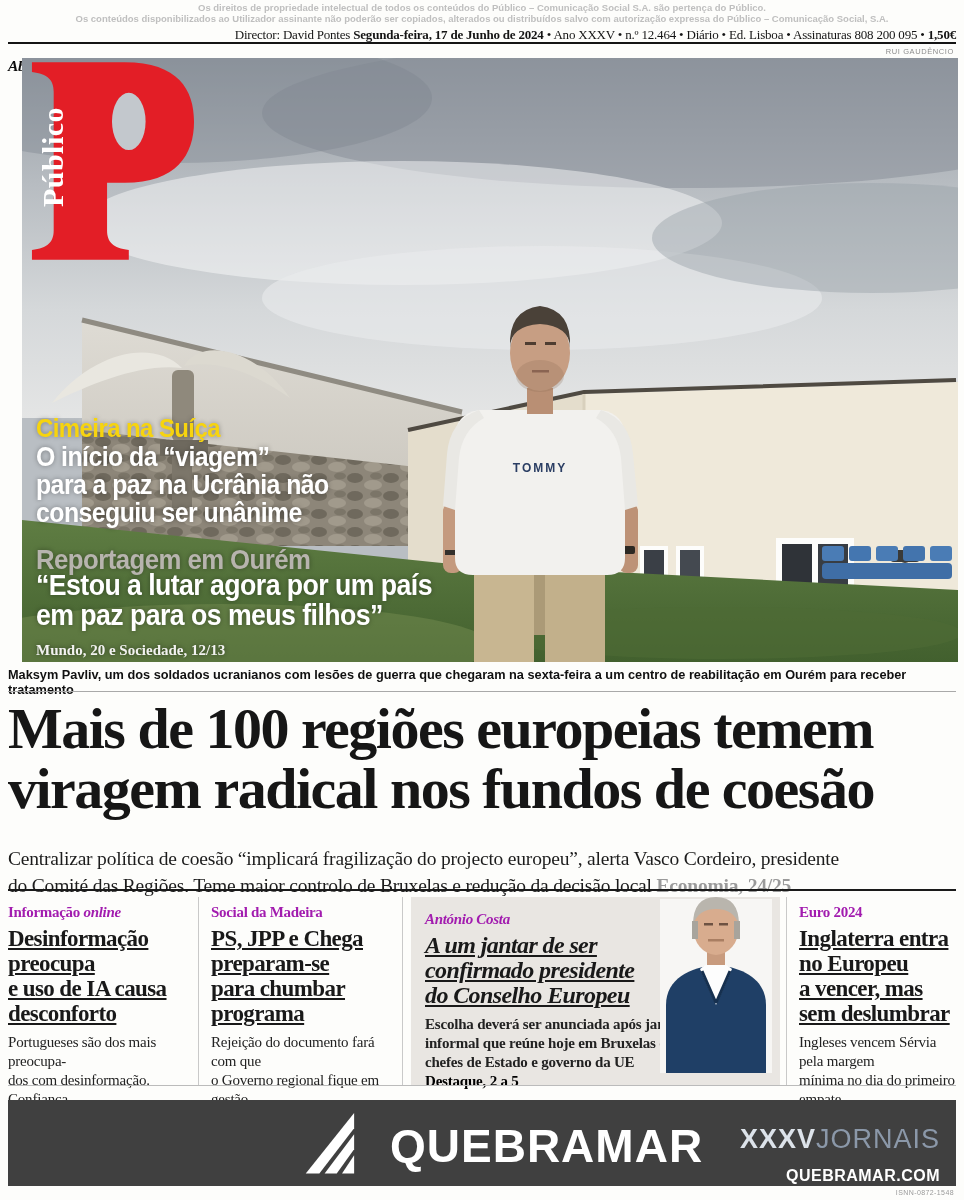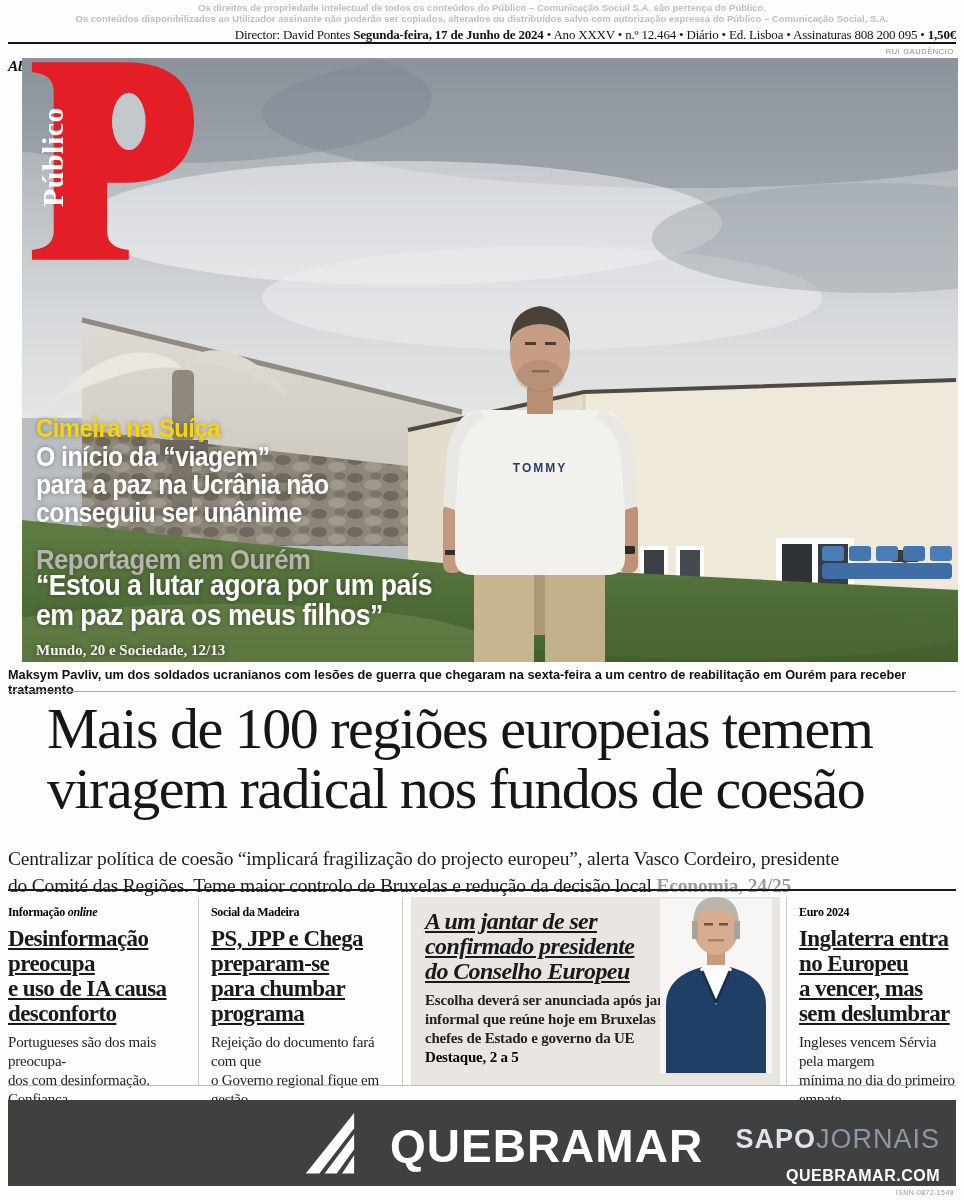--- a/index.html
+++ b/index.html
@@ -51,37 +51,37 @@
     font-size:15px; letter-spacing:0; color:#f2f2f0; text-shadow:0 0 5px rgba(0,0,0,0.5); }
 
   
   #caption { top:667px; left:8px; width:948px;
     font-family:"Liberation Sans",sans-serif; font-weight:bold; font-size:13px;
     color:#101010; transform:scaleX(0.98); transform-origin:left top; }
   #cap-rule { top:691px; left:8px; width:948px; border-top:1px solid #a9a9a9; }
 
   
   #lead { top:699px; left:8px; width:948px; }
-  #lead h1 { font-size:58px; line-height:60px; font-weight:normal; color:#161616;
-    letter-spacing:-1.5px;margin-left:39px; }
+  #lead h1 { font-size:58px; line-height:60px; font-weight:bold; color:#161616;
+    letter-spacing:-1.5px; }
   #lead .deck { margin-top:26px; font-size:19.5px; line-height:27px; color:#1c1c1c;
     letter-spacing:-0.2px; }
   .ref { color:#9a9a9a; font-weight:bold; }
   .ref-blue { color:#000000; font-weight:bold; }
 
   #rule2 { top:889px; left:8px; width:948px; border-top:2px solid #1a1a1a; }
 
   
   #columns { top:897px; left:8px; width:948px; height:188px; display:flex; }
   .col { padding-top:3px; }
   .col1 { width:190px; padding-right:8px; }
   .col2 { width:204px; padding:3px 8px 0 12px; border-left:1px solid #c9c9c9; }
   .col3 { width:384px; border-left:1px solid #c9c9c9; padding:0 6px 0 8px; }
   .col4 { flex:1; border-left:1px solid #c9c9c9; padding:3px 0 0 12px; }
-  .kicker { font-size:12px; font-weight:bold; color:#000000; letter-spacing:-0.3px;
+  .kicker { font-size:15px; font-weight:bold; color:#a21caf; letter-spacing:-0.3px;
     line-height:24px; }
   .kicker .em { font-style:italic; }
   .chead { font-size:23px; line-height:25px; font-weight:bold; color:#191919;
     letter-spacing:-0.6px; margin-top:2px;text-decoration:underline; }
   .cbody { margin-top:7px; font-size:15px; line-height:19px; color:#222;
     letter-spacing:-0.2px; }
   .panel { position:relative; height:100%; background:#e9e6e2; padding:10px 14px; }
   .panel .kicker { font-style:italic; }
   .panel .chead { font-style:italic; font-size:24px; }
   .panel .cbody { font-weight:bold; width:268px; }
@@ -276,20 +276,21 @@
 preparam-se
 para chumbar
 programa</div>
     <p class="cbody"><span class="pre">Rejeição do documento fará com que
 o Governo regional fique em gestão
 corrente </span><span class="ref">Política, 11</span></p>
   </div>
 
   <div class="col col3">
     <div class="panel">
+      <div class="kicker">António Costa</div>
       <div class="chead pre">A um jantar de ser
 confirmado presidente
 do Conselho Europeu</div>
       <p class="cbody"><span>Escolha deverá ser anunciada após jantar informal que reúne hoje em Bruxelas os chefes de Estado e governo da UE </span><span class="ref-blue">Destaque, 2 a 5</span></p>
       <div id="costa">
         <svg width="112" height="190" viewBox="0 0 112 190">
           <rect x="0" y="16" width="112" height="174" fill="#f7f6f4"></rect>
           <path d="M6,190 L6,122 C6,96 30,84 56,82 C82,84 106,96 106,122 L106,190 Z" fill="#1f3f66"></path>
           <path d="M40,86 L56,122 L72,86 Q64,79 56,79 Q48,79 40,86 Z" fill="#fdfdfd"></path>
           <path d="M42,88 L56,120 M70,88 L56,120" stroke="#16304f" stroke-width="3" fill="none"></path>
@@ -322,18 +323,18 @@
 <div id="publabel" class="abs">PUBLICIDADE</div>
 
 <div id="banner" class="abs">
   <svg id="sail" width="78" height="68" viewBox="0 0 100 90">
     <polygon points="70,4 70,24 24,84 6,84" fill="#ffffff"></polygon>
     <polygon points="70,32 70,52 47,84 31,84" fill="#ffffff"></polygon>
     <polygon points="70,60 70,84 54,84" fill="#ffffff"></polygon>
   </svg>
   <div id="brand">QUEBRAMAR</div>
   <div id="sapoblock">
-    <div id="sapoline"><span class="sapo">SAPO</span><span class="jornais">JORNAIS</span></div>
+    <div id="sapoline"><span class="sapo">XXXV</span><span class="jornais">JORNAIS</span></div>
     <div id="siteline">QUEBRAMAR.COM</div>
   </div>
 </div>
 
 <div id="issn" class="abs">ISNN-0872-1548</div>
 
 </body></html>

